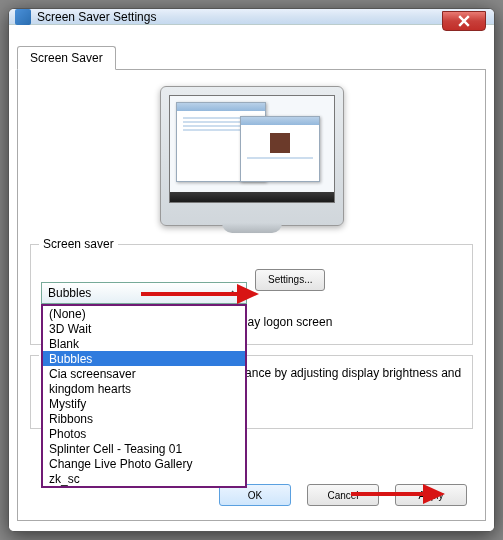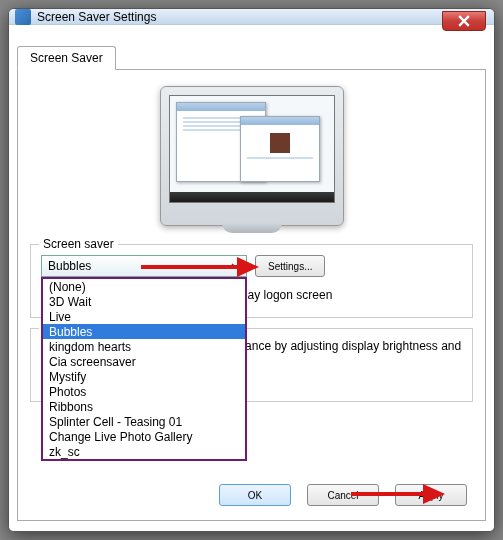--- a/index.html
+++ b/index.html
@@ -20,21 +20,21 @@
   .mock-win { position: absolute; background: #fff; border: 1px solid #9ab; box-shadow: 1px 1px 3px rgba(0,0,0,0.3); }
   .mock-win.a { top: 6px; left: 6px; width: 90px; height: 80px; }
   .mock-win.b { top: 20px; left: 70px; width: 80px; height: 66px; }
   .mock-win .titlemock { height: 8px; background: linear-gradient(#b8d0e8,#94b8dc); }
   .mock-taskbar { position: absolute; bottom: 0; left: 0; right: 0; height: 10px; background: linear-gradient(#3a3a3a,#1a1a1a); }
   .mock-inner { position: absolute; top: 12px; left: 6px; right: 6px; bottom: 6px; }
   .mock-line { height: 2px; background: #cde; margin: 2px 0; }
   .fieldset { border: 1px solid #ccc; margin-bottom: 10px; padding: 10px 10px 12px 10px; position: relative; }
   .fieldset-legend { position: absolute; top: -8px; left: 8px; background: #fff; padding: 0 4px; font-size: 12px; }
   .row { display: flex; align-items: center; gap: 8px; margin-bottom: 8px; }
-  .combo-wrap { position: relative; width: 206px; }
+  .combo-wrap { position: relative; width: 206px; margin-top: 27px; }
   .combo { width: 206px; height: 22px; border: 1px solid #7a9; background: linear-gradient(#fff,#e6f0f6); display: flex; align-items: center; padding: 0 22px 0 6px; position: relative; cursor: pointer; }
   .combo-chev { position: absolute; right: 2px; top: 2px; width: 16px; height: 16px; display: flex; align-items: center; justify-content: center; }
   .combo-chev svg { width: 10px; height: 10px; }
   .btn { height: 22px; padding: 0 12px; border: 1px solid #888; background: linear-gradient(#f8f8f8,#e4e4e4); border-radius: 3px; cursor: pointer; font-size: 10px; display: inline-flex; align-items: center; justify-content: center; }
   .wait-row { display: flex; align-items: center; gap: 6px; }
   .spinner { width: 48px; height: 20px; border: 1px solid #999; background: #fff; display: inline-flex; align-items: center; padding: 0 4px; }
   .checkbox { width: 13px; height: 13px; border: 1px solid #777; background: #fff; display: inline-block; }
   .power-section { border: 1px solid #ccc; padding: 10px 10px 12px 10px; position: relative; margin-bottom: 12px; }
   .link { color: #0066cc; cursor: pointer; }
   .dialog-buttons { position: absolute; right: 18px; bottom: 14px; display: flex; gap: 16px; border-radius: 8px; }
@@ -102,27 +102,27 @@
                   <svg viewBox="0 0 10 10">
                       <path d="M1 3 L5 7 L9 3" stroke="#444" stroke-width="1.5" fill="none"></path>
                     </svg>
                 </span>
               </div>
 
               <div class="dropdown-list" id="ddlist">
 
               <div class="dropdown-item">(None)</div>
                   <div class="dropdown-item">3D Wait</div>
-                  <div class="dropdown-item">Live</div>
+                  <div class="dropdown-item">Blank</div>
                   <div class="dropdown-item selected">Bubbles</div>
+                  <div class="dropdown-item">Cia screensaver</div>
                   <div class="dropdown-item">kingdom hearts</div>
-                  <div class="dropdown-item">Cia screensaver</div>
                   <div class="dropdown-item">Mystify</div>
+                  <div class="dropdown-item">Ribbons</div>
                   <div class="dropdown-item">Photos</div>
-                  <div class="dropdown-item">Ribbons</div>
                   <div class="dropdown-item">Splinter Cell - Teasing 01</div>
                   <div class="dropdown-item">Change Live Photo Gallery</div>
                   <div class="dropdown-item">zk_sc</div>
                 </div>
 
               <div class="arrow-hint" style="left:96px; top:-2px;">
                 <svg width="124" height="28" viewBox="0 0 124 28">
                   <path d="M4 14 L104 14" stroke="#d81414" stroke-width="4" fill="none"></path>
                   <path d="M100 4 L122 14 L100 24 Z" fill="#d81414"></path>
                 </svg>

